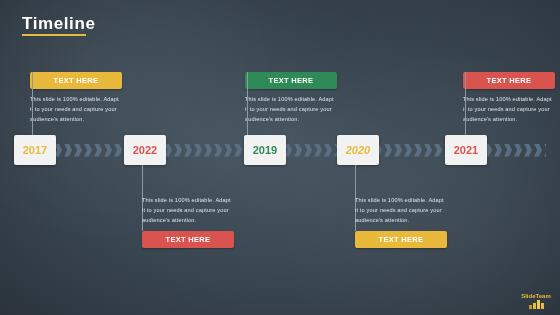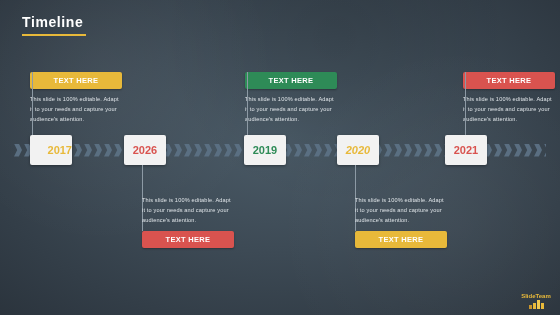--- a/index.html
+++ b/index.html
@@ -23,21 +23,21 @@
     background:
       radial-gradient(circle at 18% 22%, rgba(255,255,255,0.045) 0%, rgba(255,255,255,0) 34%),
       radial-gradient(circle at 82% 72%, rgba(255,255,255,0.035) 0%, rgba(255,255,255,0) 36%),
       radial-gradient(circle at 60% 10%, rgba(0,0,0,0.10) 0%, rgba(0,0,0,0) 40%);
     pointer-events: none;
   }
   .title {
     position: absolute;
     left: 22px;
     top: 14px;
-    font-size: 14px;
+    font-size: 17px;
     font-weight: bold;
     color: #ffffff;
     letter-spacing: 0.6px;
   }
   .title-underline {
     position: absolute;
     left: 22px;
     top: 34px;
     width: 64px;
     height: 2px;
@@ -223,26 +223,26 @@
         <div class="chev"></div>
         <div class="chev"></div>
       </div>
   </div>
 
   <div class="callout" style="left:30px; top:72px;">
     <div class="tag tag-gap-below" style="background:#e8b93a;">TEXT HERE</div>
     <div class="body-text">This slide is 100% editable. Adapt it to your needs and capture your audience's attention.</div>
   </div>
   <div class="connector" style="left:32px; top:72px; height:70px;"></div>
-  <div class="year-box" style="left:30px;justify-content:flex-end;">
+  <div class="year-box" style="left:14px;">
     <span style="color:#e8b93a;">2017</span>
   </div>
 
   <div class="year-box" style="left:124px;">
-    <span style="color:#d9534f;">2026</span>
+    <span style="color:#d9534f;">2022</span>
   </div>
   <div class="connector" style="left:142px; top:165px; height:66px;"></div>
   <div class="callout" style="left:142px; top:196px;">
     <div class="body-text">This slide is 100% editable. Adapt it to your needs and capture your audience's attention.</div>
     <div class="tag tag-gap-above" style="background:#d9534f;">TEXT HERE</div>
   </div>
 
   <div class="callout" style="left:245px; top:72px;">
     <div class="tag tag-gap-below" style="background:#2e8b57;">TEXT HERE</div>
     <div class="body-text">This slide is 100% editable. Adapt it to your needs and capture your audience's attention.</div>

